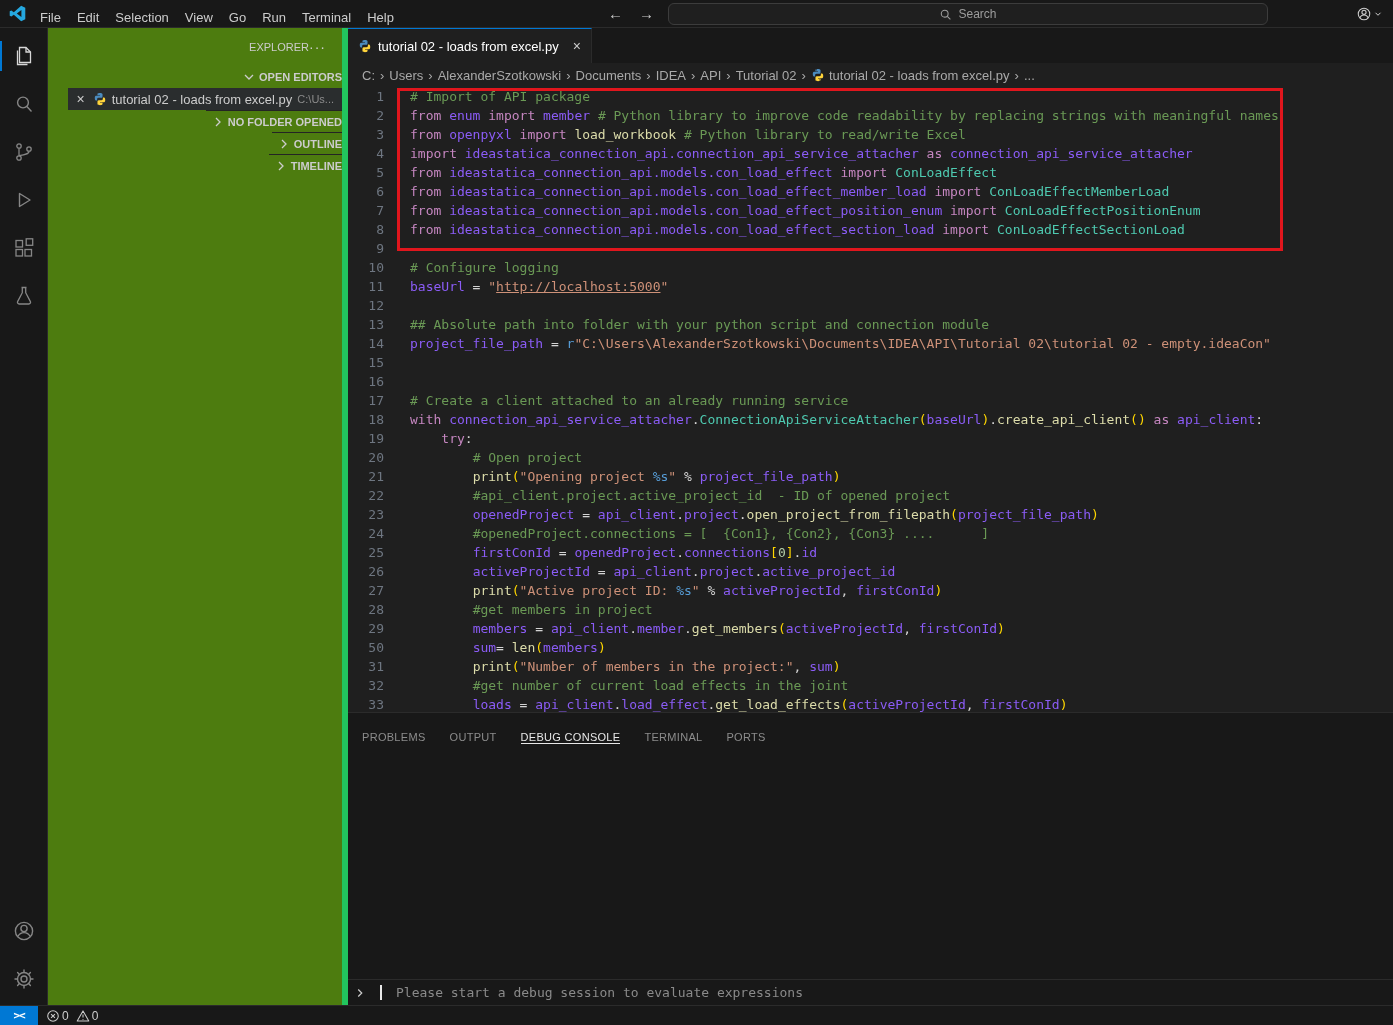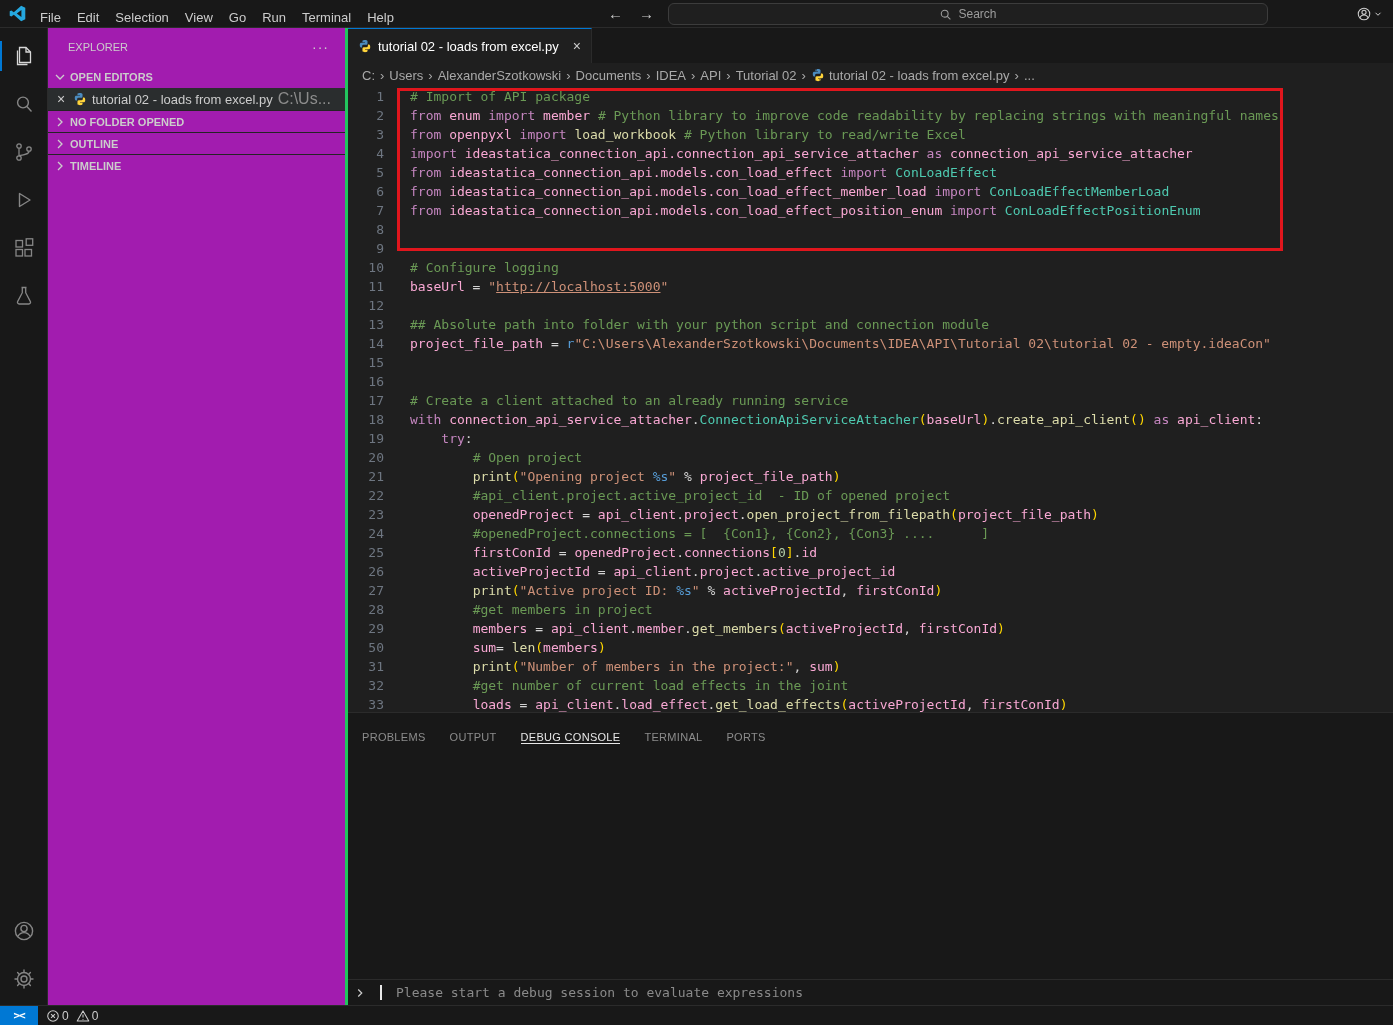--- a/index.html
+++ b/index.html
@@ -18,46 +18,46 @@
 
   
   .main { flex:1 1 auto; display:flex; min-height:0; }
 
   .activitybar { flex:0 0 48px; width:48px; background:#181818; border-right:1px solid #2b2b2b; display:flex; flex-direction:column; align-items:center; padding-top:4px; }
   .act-item { width:48px; height:48px; display:flex; align-items:center; justify-content:center; color:#868686; position:relative; }
   .act-item.active { color:#d7d7d7; }
   .act-item.active::before { content:""; position:absolute; left:0; top:9px; bottom:9px; width:2px; background:var(--accent-blue,#0078d4); }
   .act-bottom { margin-top:auto; display:flex; flex-direction:column; align-items:center; padding-bottom:2px; }
 
-  .sidebar { flex:0 0 300px; width:300px; background:#a21caf; border-right:3px solid #22c55e; display:flex; flex-direction:column; }
+  .sidebar { flex:0 0 300px; width:300px; background:#4d7c0f; border-right:6px solid #22c55e; display:flex; flex-direction:column;align-items:flex-end; }
   .sidebar-header { height:38px; display:flex; align-items:center; justify-content:space-between; padding:0 16px 0 20px; font-size:11px; color:#cccccc; }
   .more-dots { font-size:14px; letter-spacing:1px; color:#cccccc; }
   .section-header { height:22px; display:flex; align-items:center; font-weight:bold; font-size:11px; color:#cccccc; padding-left:4px; gap:2px; }
   .section-header .chev { display:flex; align-items:center; color:#cccccc; }
   .section-header.bt { border-top:1px solid #242424; }
   .open-editor-row { height:22px; display:flex; align-items:center; background:#2a2d2e; padding:0 8px 0 6px; gap:5px; }
   .close-x { color:#cccccc; font-size:14px; width:14px; text-align:center; flex:0 0 14px; }
   .open-editor-row .fname { color:#cccccc; white-space:nowrap; flex:0 0 auto; }
-  .open-editor-row .fpath { color:#8c8c8c; font-size:16px; white-space:nowrap; overflow:hidden; text-overflow:ellipsis; flex:1 1 auto; }
+  .open-editor-row .fpath { color:#8c8c8c; font-size:11px; white-space:nowrap; overflow:hidden; text-overflow:ellipsis; flex:1 1 auto; }
 
   
   .editor-col { flex:1 1 auto; display:flex; flex-direction:column; min-width:0; }
   .tabbar { flex:0 0 35px; height:35px; background:#181818; display:flex; }
   .tab { height:100%; background:#1f1f1f; display:flex; align-items:center; padding:0 10px; gap:6px; border-right:1px solid #2b2b2b; border-top:1px solid var(--accent-blue,#0078d4); color:#ffffff; font-size:13px; }
   .tab-close { color:#cccccc; margin-left:8px; font-size:14px; }
   .breadcrumbs { flex:0 0 24px; height:24px; display:flex; align-items:center; padding-left:14px; color:#a9a9a9; font-size:13px; white-space:nowrap; overflow:hidden; }
   .bc-sep { margin:0 5px; color:#a9a9a9; }
   .bc-item { display:inline-flex; align-items:center; gap:4px; }
 
   .code-area { flex:1 1 auto; position:relative; overflow:hidden; background:#1f1f1f;
                font-family:"DejaVu Sans Mono","Liberation Mono",monospace; font-size:13px; line-height:19px; }
   .code-line { display:flex; height:19px; }
   .line-number { flex:0 0 62px; width:62px; text-align:right; padding-right:26px; color:#6e7681; user-select:none; }
   .line-content { white-space:pre; }
-  .tok-c { color:#6A9955; } .tok-k { color:#C586C0; } .tok-v { color:#f9a8d4;margin-top:32px; }
+  .tok-c { color:#6A9955; } .tok-k { color:#C586C0; } .tok-v { color:#8b5cf6;margin-top:32px; }
   .tok-f { color:#DCDCAA; } .tok-s { color:#CE9178; } .tok-cl { color:#4EC9B0; }
   .tok-p { color:#D4D4D4; } .tok-n { color:#B5CEA8; } .tok-b { color:#FFD700; }
   .tok-sb { color:#569CD6; } .tok-fmt { color:#569CD6; }
   .tok-u { color:#CE9178; text-decoration:underline; }
   .red-box { position:absolute; left:49px; top:1px; width:886px; height:163px; border:3px solid var(--annotation-red,#e0161d); pointer-events:none; }
 
   
   .panel { flex:0 0 293px; height:293px; background:#181818; border-top:1px solid #2b2b2b; display:flex; flex-direction:column; }
   .panel-tabs { flex:0 0 31px; height:31px; display:flex; align-items:flex-end; padding-left:14px; gap:24px; }
   .panel-tab { font-size:11px; color:#8c8c8c; display:flex; align-items:center; border-bottom:1px solid transparent; letter-spacing:0.3px; }
@@ -325,20 +325,21 @@
             <div class="code-line">
               <span class="line-number">6</span>
               <span class="line-content"><span class="tok-k">from </span><span class="tok-v">ideastatica_connection_api.models.con_load_effect_member_load </span><span class="tok-k">import </span><span class="tok-cl">ConLoadEffectMemberLoad</span></span>
             </div>
             <div class="code-line">
               <span class="line-number">7</span>
               <span class="line-content"><span class="tok-k">from </span><span class="tok-v">ideastatica_connection_api.models.con_load_effect_position_enum </span><span class="tok-k">import </span><span class="tok-cl">ConLoadEffectPositionEnum</span></span>
             </div>
             <div class="code-line">
               <span class="line-number">8</span>
+              <span class="line-content"><span class="tok-k">from </span><span class="tok-v">ideastatica_connection_api.models.con_load_effect_section_load </span><span class="tok-k">import </span><span class="tok-cl">ConLoadEffectSectionLoad</span></span>
             </div>
             <div class="code-line">
               <span class="line-number">9</span>
               <span class="line-content"></span>
             </div>
             <div class="code-line">
               <span class="line-number">10</span>
               <span class="line-content"><span class="tok-c"># Configure logging</span></span>
             </div>
             <div class="code-line">

